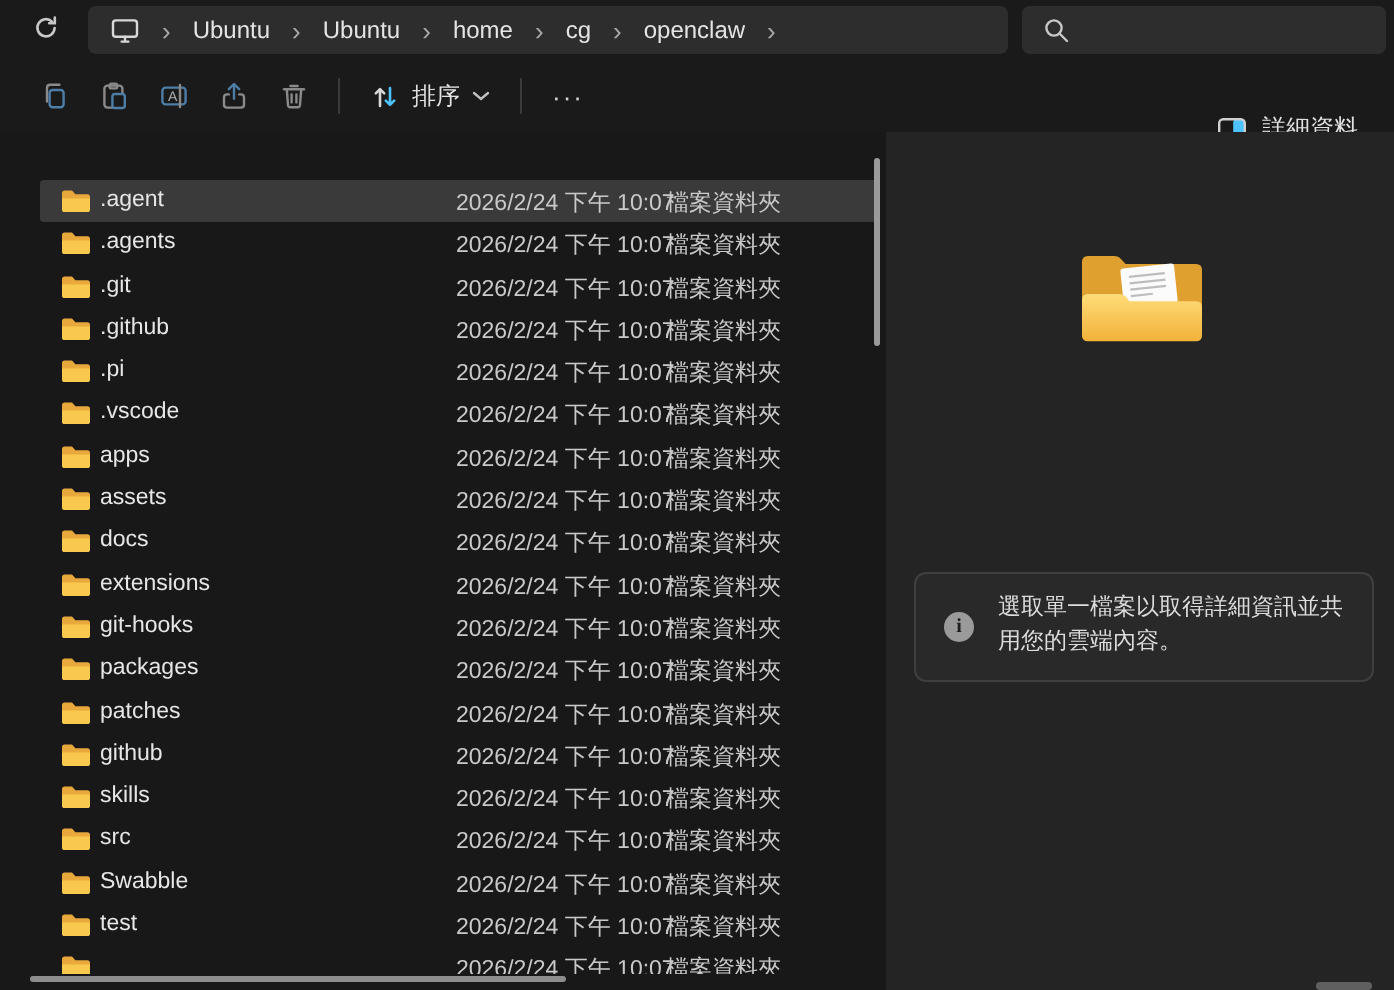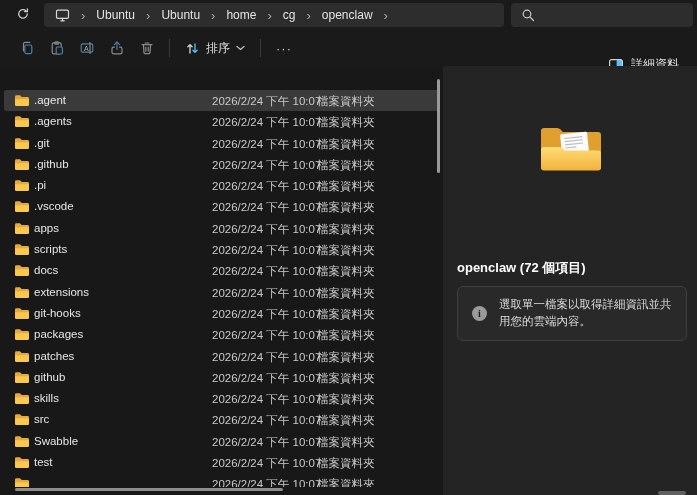--- a/index.html
+++ b/index.html
@@ -45,21 +45,21 @@
   .details-toggle { position:absolute; right:10px; top:36px; display:flex; align-items:center; gap:7px; padding:4px 8px; border-radius:4px; cursor:pointer;margin-top:16px; }
 
   
   .file-list { position:absolute; left:0; top:66px; width:443px; height:429px; background:#181818; overflow:hidden; }
   .list-header { position:absolute; left:0; top:0; width:437px; height:23px; overflow:hidden; }
   .col-h { position:absolute; top:5px; font-size:11.5px; color:#c6c6c6; cursor:pointer; white-space:nowrap; }
   .col-line { position:absolute; top:5px; width:1px; height:13px; background:#2c2c2c; }
   .sort-caret { position:absolute; left:112px; top:2px; }
 
   .rows { position:absolute; left:0; top:24px; width:437px; height:397px; overflow:hidden; }
-  .row { position:relative; height:21.3px; margin:0 1px 0 4px; width:514px; border-radius:2px; cursor:pointer; }
+  .row { position:relative; height:21.3px; margin:0 1px 0 20px; width:514px; border-radius:2px; cursor:pointer; }
   .row.selected { background:#3a3a3a; }
   .row .f-ic { position:absolute; left:10px; top:4px; }
   .cell { position:absolute; top:4px; font-size:11.5px; white-space:nowrap; }
   .c-name { left:30px; color:#e6e6e6; }
   .c-date { left:208px; color:#c9c9c9; }
   .c-type { left:313px; color:#c9c9c9; }
 
   .v-scroll { position:absolute; left:437px; top:13px; width:2.5px; height:94px; background:#9a9a9a; border-radius:2px; cursor:pointer; }
   .h-scroll { position:absolute; left:15px; top:421.5px; width:268px; height:3px; background:#8d8d8d; border-radius:2px; cursor:pointer; }
 
@@ -297,21 +297,21 @@
     <span class="cell c-date">2026/2/24 下午 10:07</span>
     <span class="cell c-type">檔案資料夾</span>
   </div>
       <div class="row">
     <span class="f-ic">
       <svg width="16" height="13" viewBox="0 0 16 13">
         <path d="M1 2.6 q0-1.4 1.4-1.4 h3.6 l1.7 1.9 h6 q1.3 0 1.3 1.3 v6.2 q0 1.4-1.4 1.4 H2.4 q-1.4 0-1.4-1.4 z" fill="#E9A83B"></path>
         <path d="M1 5.2 h14 v5.4 q0 1.4-1.4 1.4 H2.4 q-1.4 0-1.4-1.4 z" fill="#F9C84F"></path>
       </svg>
     </span>
-    <span class="cell c-name">scripts</span>
+    <span class="cell c-name">assets</span>
     <span class="cell c-date">2026/2/24 下午 10:07</span>
     <span class="cell c-type">檔案資料夾</span>
   </div>
       <div class="row">
     <span class="f-ic">
       <svg width="16" height="13" viewBox="0 0 16 13">
         <path d="M1 2.6 q0-1.4 1.4-1.4 h3.6 l1.7 1.9 h6 q1.3 0 1.3 1.3 v6.2 q0 1.4-1.4 1.4 H2.4 q-1.4 0-1.4-1.4 z" fill="#E9A83B"></path>
         <path d="M1 5.2 h14 v5.4 q0 1.4-1.4 1.4 H2.4 q-1.4 0-1.4-1.4 z" fill="#F9C84F"></path>
       </svg>
     </span>
@@ -445,19 +445,18 @@
         </linearGradient>
       </defs>
       <path d="M3 9 q0-3 3-3 h13 q2.2 0 3.6 1.6 L24.8 10 H60 q3 0 3 3 v32 q0 3-3 3 H6 q-3 0-3-3 z" fill="#DFA02F"></path>
       <g transform="rotate(-6 36 21)">
         <rect x="23" y="11" width="27" height="20" rx="1.5" fill="#fbfbfb"></rect>
         <path d="M27 15.5 h18 M27 18.7 h18 M27 21.9 h18 M27 25.1 h11" stroke="#bdbdbd" stroke-width="1.1"></path>
       </g>
       <path d="M3 28 q0-3 3-3 h15.5 q2.4 0 3.8 1.8 l1.4 1.8 H60 q3 0 3 3 v14 q0 3-3 3 H6 q-3 0-3-3 z" fill="url(#gFront)"></path>
     </svg>
   </span>
-  <div class="panel-title">openclaw (72 個項目)</div>
   <div class="info-box">
     <span class="info-ic">i</span>
     <span class="info-text">選取單一檔案以取得詳細資訊並共用您的雲端內容。</span>
   </div>
   <div class="panel-scroll-frag"></div>
 </div>
 
 </body></html>

